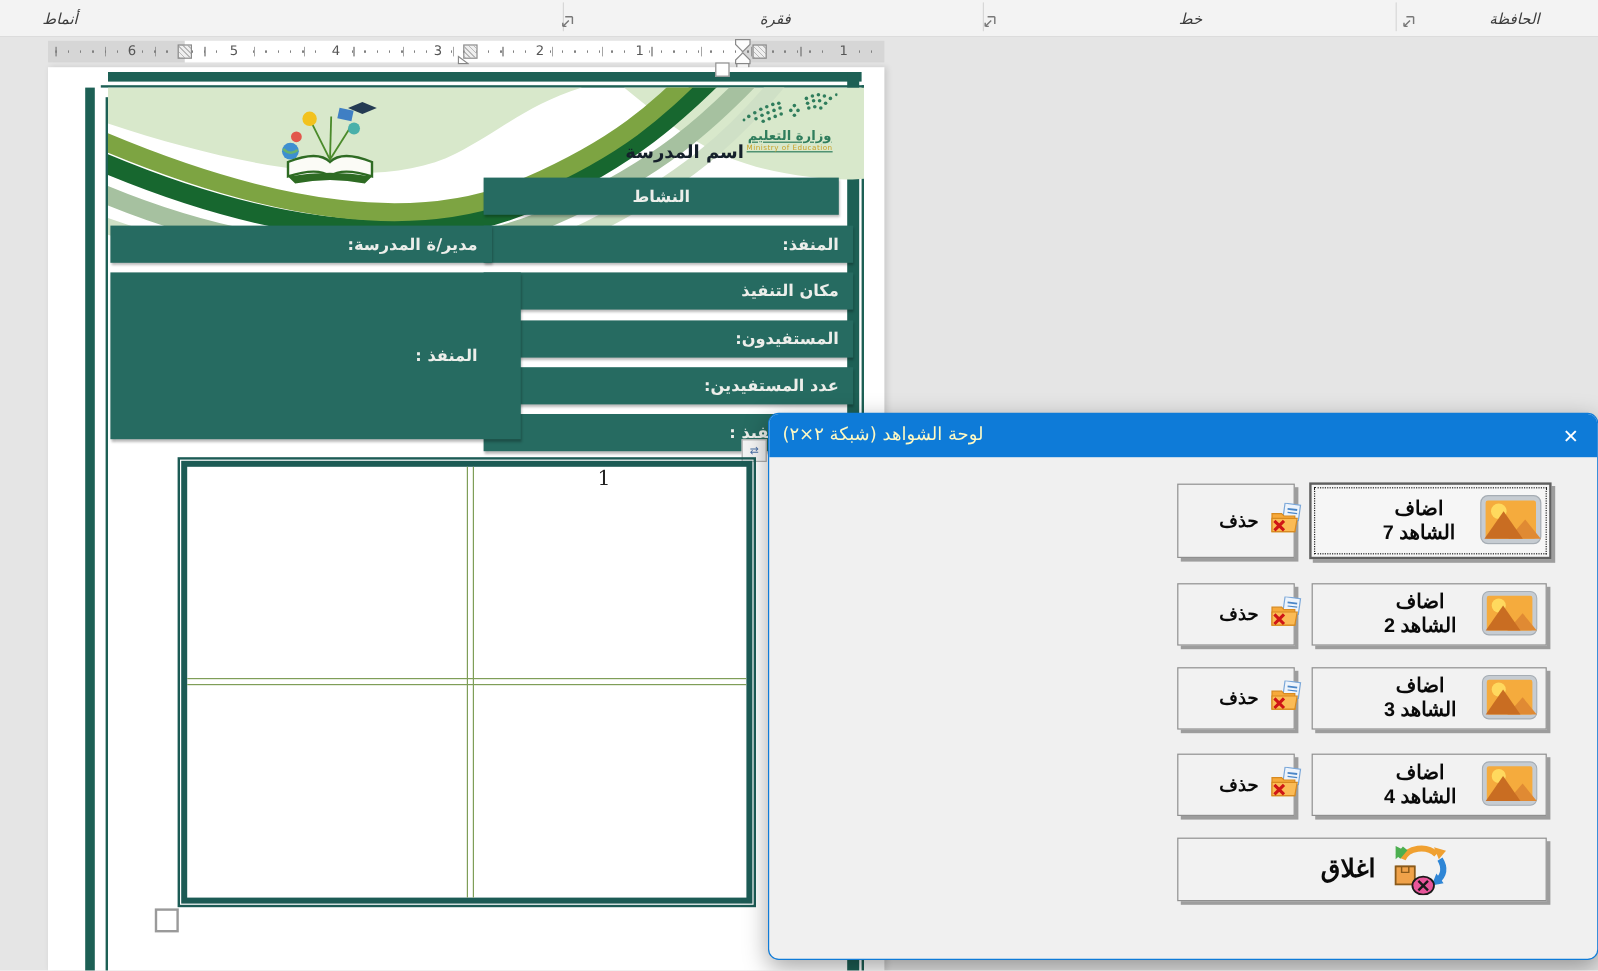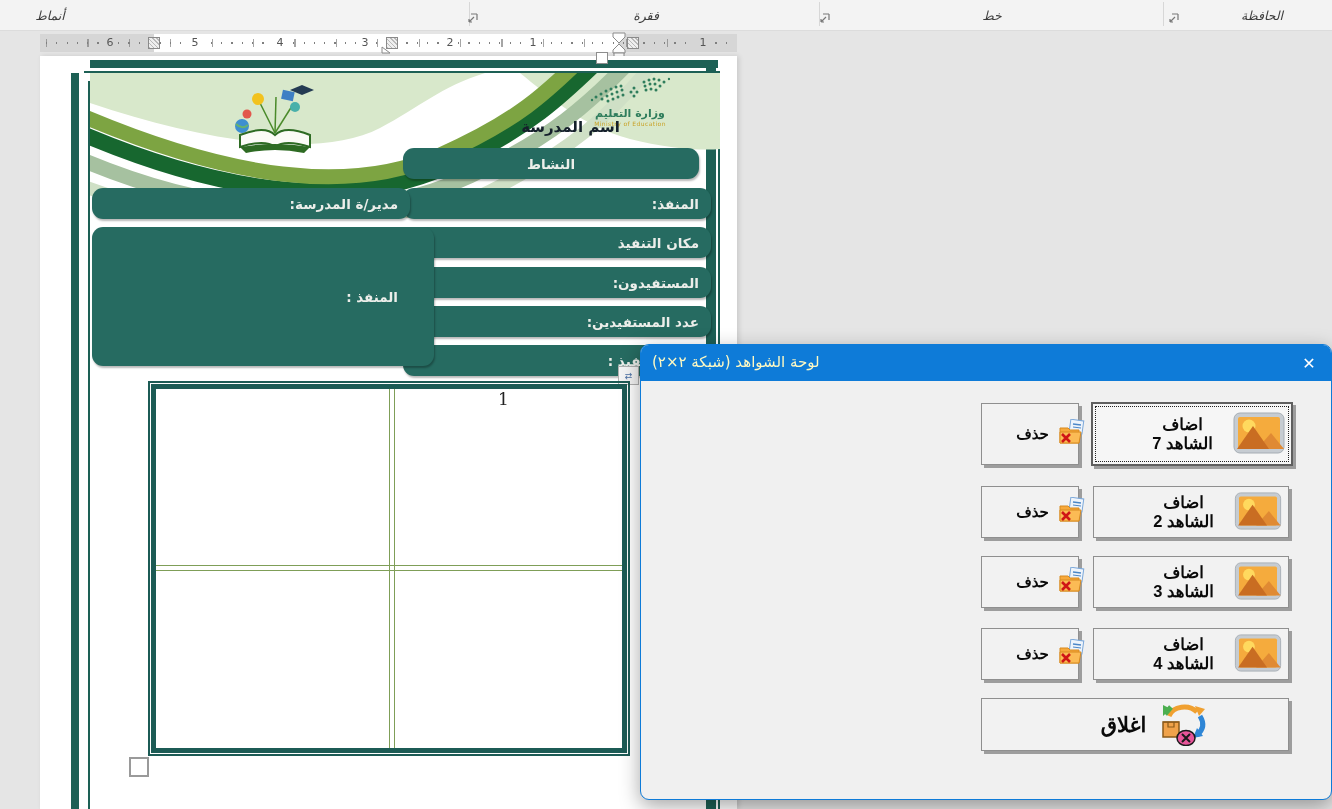--- a/index.html
+++ b/index.html
@@ -25,21 +25,21 @@
   .rnum{position:absolute;top:2px;width:16px;text-align:center;font-size:11px;color:#555;line-height:14px;}
   .rnum.on-white{background:#fff;}
   .rnum.on-gray{background:#d6d6d6;}
   .hatch{position:absolute;width:10px;height:10px;border:1px solid #8a8a8a;
     background:repeating-linear-gradient(45deg,#b9b9b9 0 1px,#efefef 1px 3px);}
 
   
   .page{position:absolute;left:40px;top:56px;width:697px;height:753px;background:#fff;box-shadow:2px 0 5px rgba(0,0,0,.12);}
   .bar{position:absolute;background:#1d6055;}
   .fieldbox{position:absolute;background:#266b61;color:#eceeea;font-weight:bold;font-size:13.5px;
-    display:flex;align-items:center;box-shadow:1px 2px 2px rgba(0,0,0,.28);border-radius:11px;}
+    display:flex;align-items:center;box-shadow:1px 2px 2px rgba(0,0,0,.28);}
   .fieldbox.center{justify-content:center;}
   .fieldbox.right{justify-content:flex-start;padding-right:12px;} 
   .schoolname{position:absolute;font-weight:bold;font-size:15px;color:#15202b;}
   .logo{position:absolute;text-align:center;color:#2f7d5c;}
   .logo .l1{font-size:11px;font-weight:bold;line-height:12px;}
   .logo .l2{font-size:6px;color:#c9a227;letter-spacing:.4px;line-height:7px;}
 
   
   .grid{position:absolute;}
   .grid .outer{position:absolute;inset:0;border:2px solid #1c5b55;}
@@ -150,21 +150,21 @@
         <circle cx="205" cy="34" r="5" fill="#49b0aa"></circle>
         <circle cx="157" cy="41" r="4.5" fill="#e2574c"></circle>
         <polygon points="212,12 224,17 212,22 200,17" fill="#243b53"></polygon>
         <circle cx="152" cy="53" r="7" fill="#3e8fd0"></circle>
         <path d="M146,51 q6,6 12,1" stroke="#67b26f" stroke-width="2" fill="none"></path>
         <path d="M150,62 Q175,52 185,62 Q195,52 220,62 L220,74 Q195,66 185,74 Q175,66 150,74 Z" fill="#fbfbf6" stroke="#2e6b23" stroke-width="2"></path>
         <path d="M150,74 Q185,68 220,74 L214,80 Q185,74 156,80 Z" fill="#2e6b23"></path>
       </g>
     </svg>
 
-    <div class="logo" style="left:544px;top:20px;width:92px;">
+    <div class="logo" style="left:572px;top:20px;width:92px;text-decoration:underline;">
       <svg width="80" height="28" viewBox="0 0 80 28">
         <g fill="#2f7d5c">
           <circle cx="6" cy="21" r="1.5"></circle>
             <circle cx="11" cy="18" r="1.5"></circle>
             <circle cx="16" cy="15" r="1.5"></circle>
             <circle cx="21" cy="13" r="1.5"></circle>
             <circle cx="26" cy="11" r="1.5"></circle>
             <circle cx="31" cy="10" r="1.5"></circle>
           <circle cx="12" cy="23" r="1.5"></circle>
             <circle cx="17" cy="20" r="1.5"></circle>

